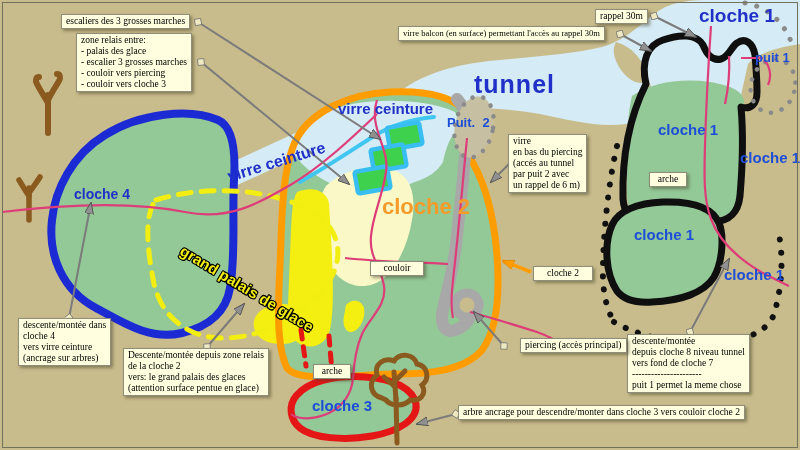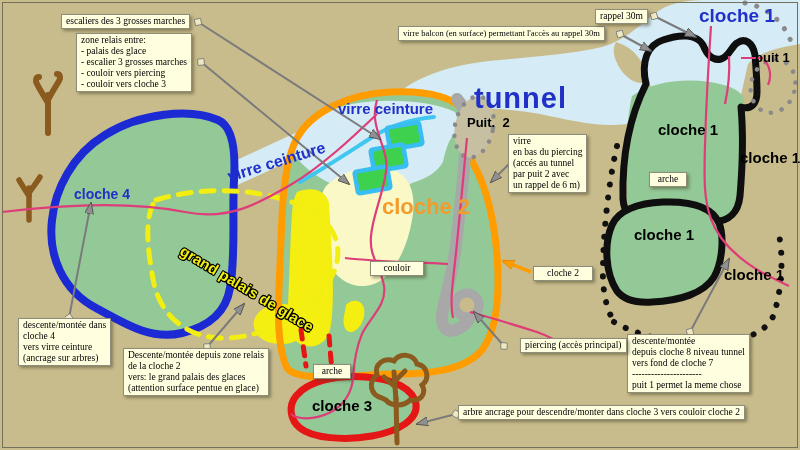--- a/index.html
+++ b/index.html
@@ -6,21 +6,21 @@
   .stage{position:relative;width:800px;height:450px;background:#c9bc8c;
          font-family:"Liberation Sans",sans-serif;overflow:hidden;}
   .frame{position:absolute;inset:2px;border:1px solid #73705c;pointer-events:none;}
   svg.map{position:absolute;left:0;top:0;}
   .lbl{position:absolute;font-weight:bold;white-space:nowrap;}
   .box{position:absolute;background:#ffffe0;border:1px solid #8d8d7a;
        box-shadow:2px 2px 3px rgba(70,65,40,.5);font-size:9.5px;line-height:11px;
        padding:1px 4px;color:#000;white-space:nowrap;font-family:Liberation Serif, serif;}
   .c-blue{color:#2030c8;}
   .c-orange{color:#f59b2a;}
-  .c-black{color:#000000;}
+  .c-black{color:#1d4ed8;}
   .c-yellow{color:#f2ee12;text-shadow:-1px -1px 0 #000,1px -1px 0 #000,-1px 1px 0 #000,
             1px 1px 0 #000,0 -1px 0 #000,0 1px 0 #000,-1px 0 0 #000,1px 0 0 #000;}
 </style>
 </head>
 <body>
 
 <div class="stage">
 
 <svg class="map" width="800" height="450" viewBox="0 0 800 450">
   <defs>
@@ -159,24 +159,24 @@
     <path d="M 512,161 L 491,182"></path>
     <path d="M 504,346 L 474,312"></path>
     <path d="M 456,414 L 417,424"></path>
     <path d="M 69,318 L 91,203"></path>
     <path d="M 207,347 L 244,304"></path>
     <path d="M 690,332 L 729,259"></path>
   </g>
   <path d="M 531,272 L 503,261" fill="none" stroke="#ff9d00" stroke-width="3.5" marker-end="url(#aho)"></path>
 </svg>
 
-<div class="lbl c-blue" style="left:474px;top:82px;font-size:29px;letter-spacing:1px;">tunnel</div>
+<div class="lbl c-blue" style="left:474px;top:70px;font-size:25px;letter-spacing:1px;">tunnel</div>
 <div class="lbl c-blue" style="left:699px;top:5px;font-size:19px;">cloche 1</div>
 <div class="lbl c-black" style="left:755px;top:50px;font-size:13px;">puit 1</div>
-<div class="lbl c-black" style="left:447px;top:115px;font-size:13px;white-space:pre;margin-left:20px;">Puit.  2</div>
+<div class="lbl c-black" style="left:447px;top:115px;font-size:13px;white-space:pre;">Puit.  2</div>
 <div class="lbl c-blue" style="left:338px;top:100px;font-size:15px;">virre ceinture</div>
 <div class="lbl c-blue" style="left:228px;top:168px;font-size:16px;transform:rotate(-17deg);transform-origin:left center;">virre ceinture</div>
 <div class="lbl c-blue" style="left:74px;top:186px;font-size:14px;">cloche 4</div>
 <div class="lbl c-orange" style="left:382px;top:194px;font-size:22px;">cloche 2</div>
 <div class="lbl c-yellow" style="left:186px;top:242px;font-size:15px;transform:rotate(31deg);transform-origin:left top;">grand palais de glace</div>
 <div class="lbl c-black" style="left:312px;top:397px;font-size:15px;">cloche 3</div>
 <div class="lbl c-black" style="left:658px;top:121px;font-size:15px;">cloche 1</div>
 <div class="lbl c-black" style="left:634px;top:226px;font-size:15px;">cloche 1</div>
 <div class="lbl c-black" style="left:740px;top:149px;font-size:15px;">cloche 1</div>
 <div class="lbl c-black" style="left:724px;top:266px;font-size:15px;">cloche 1</div>

